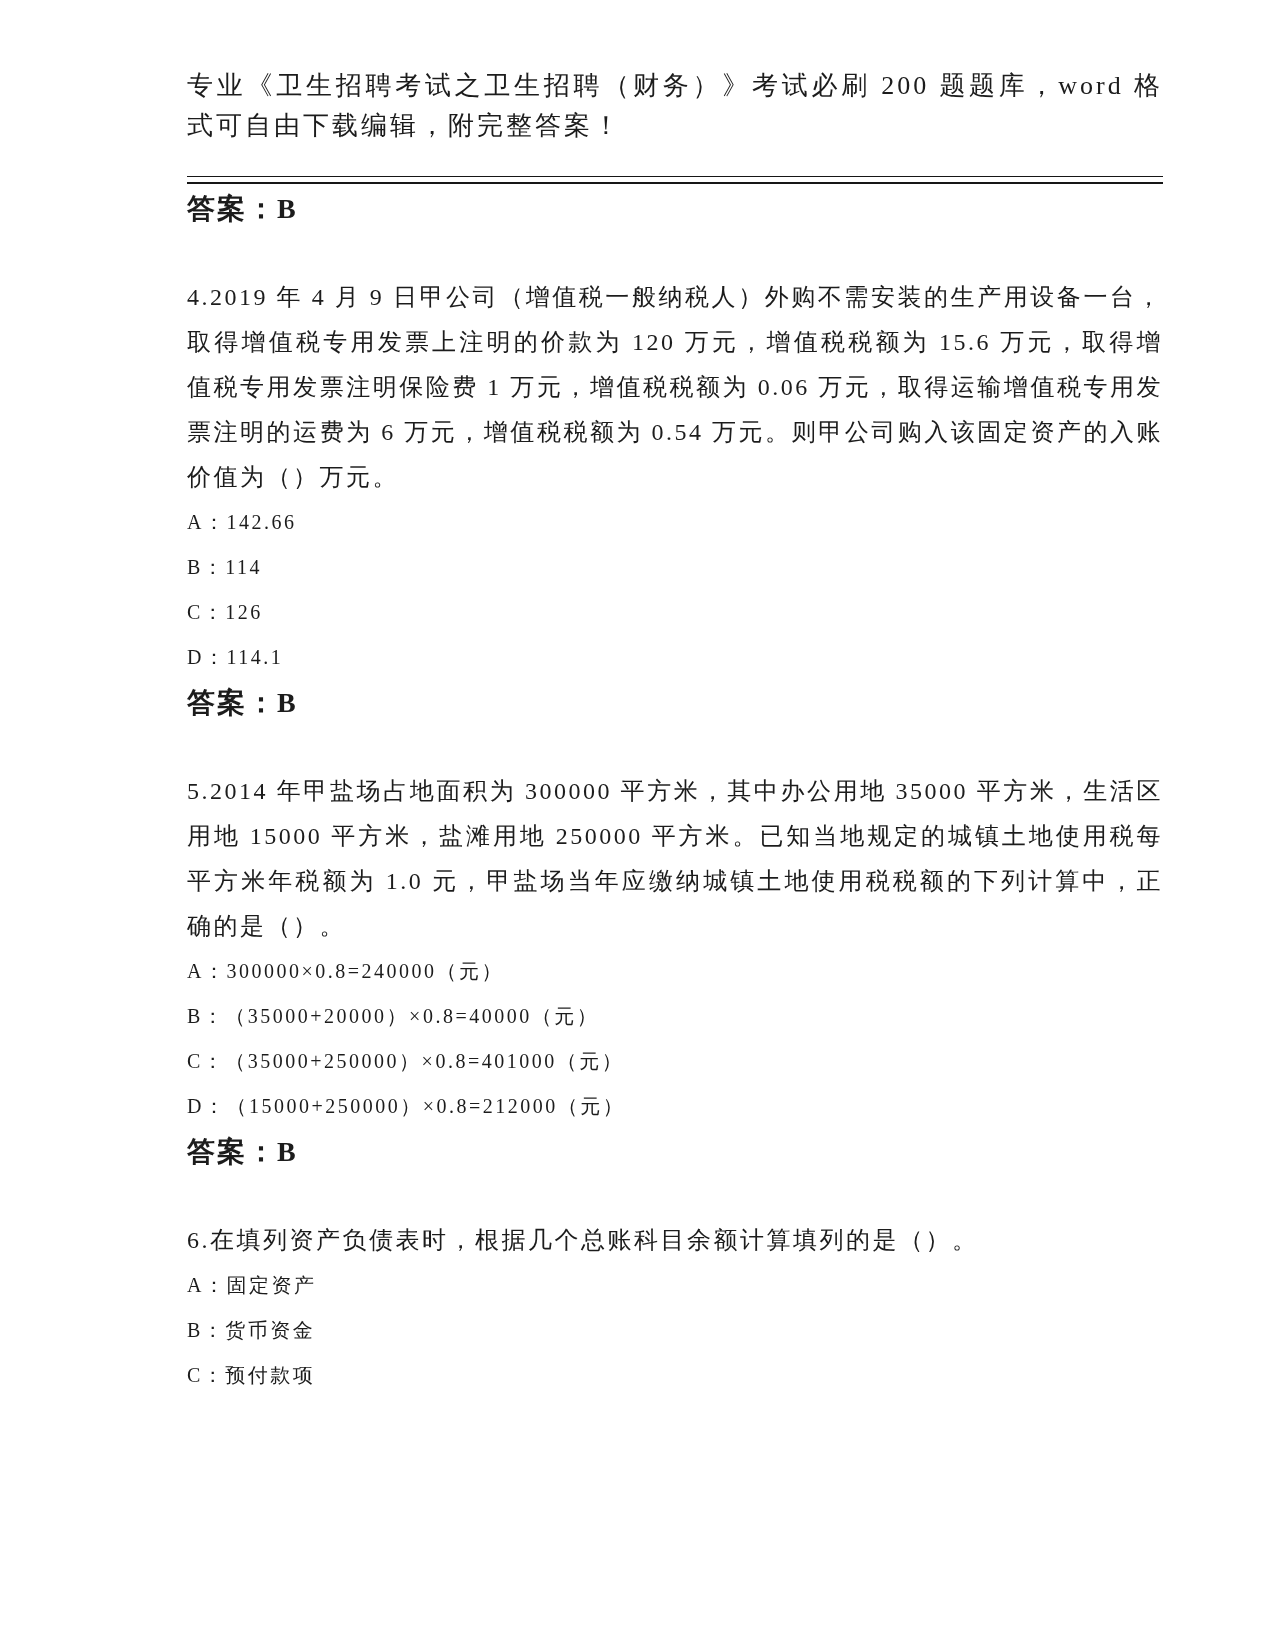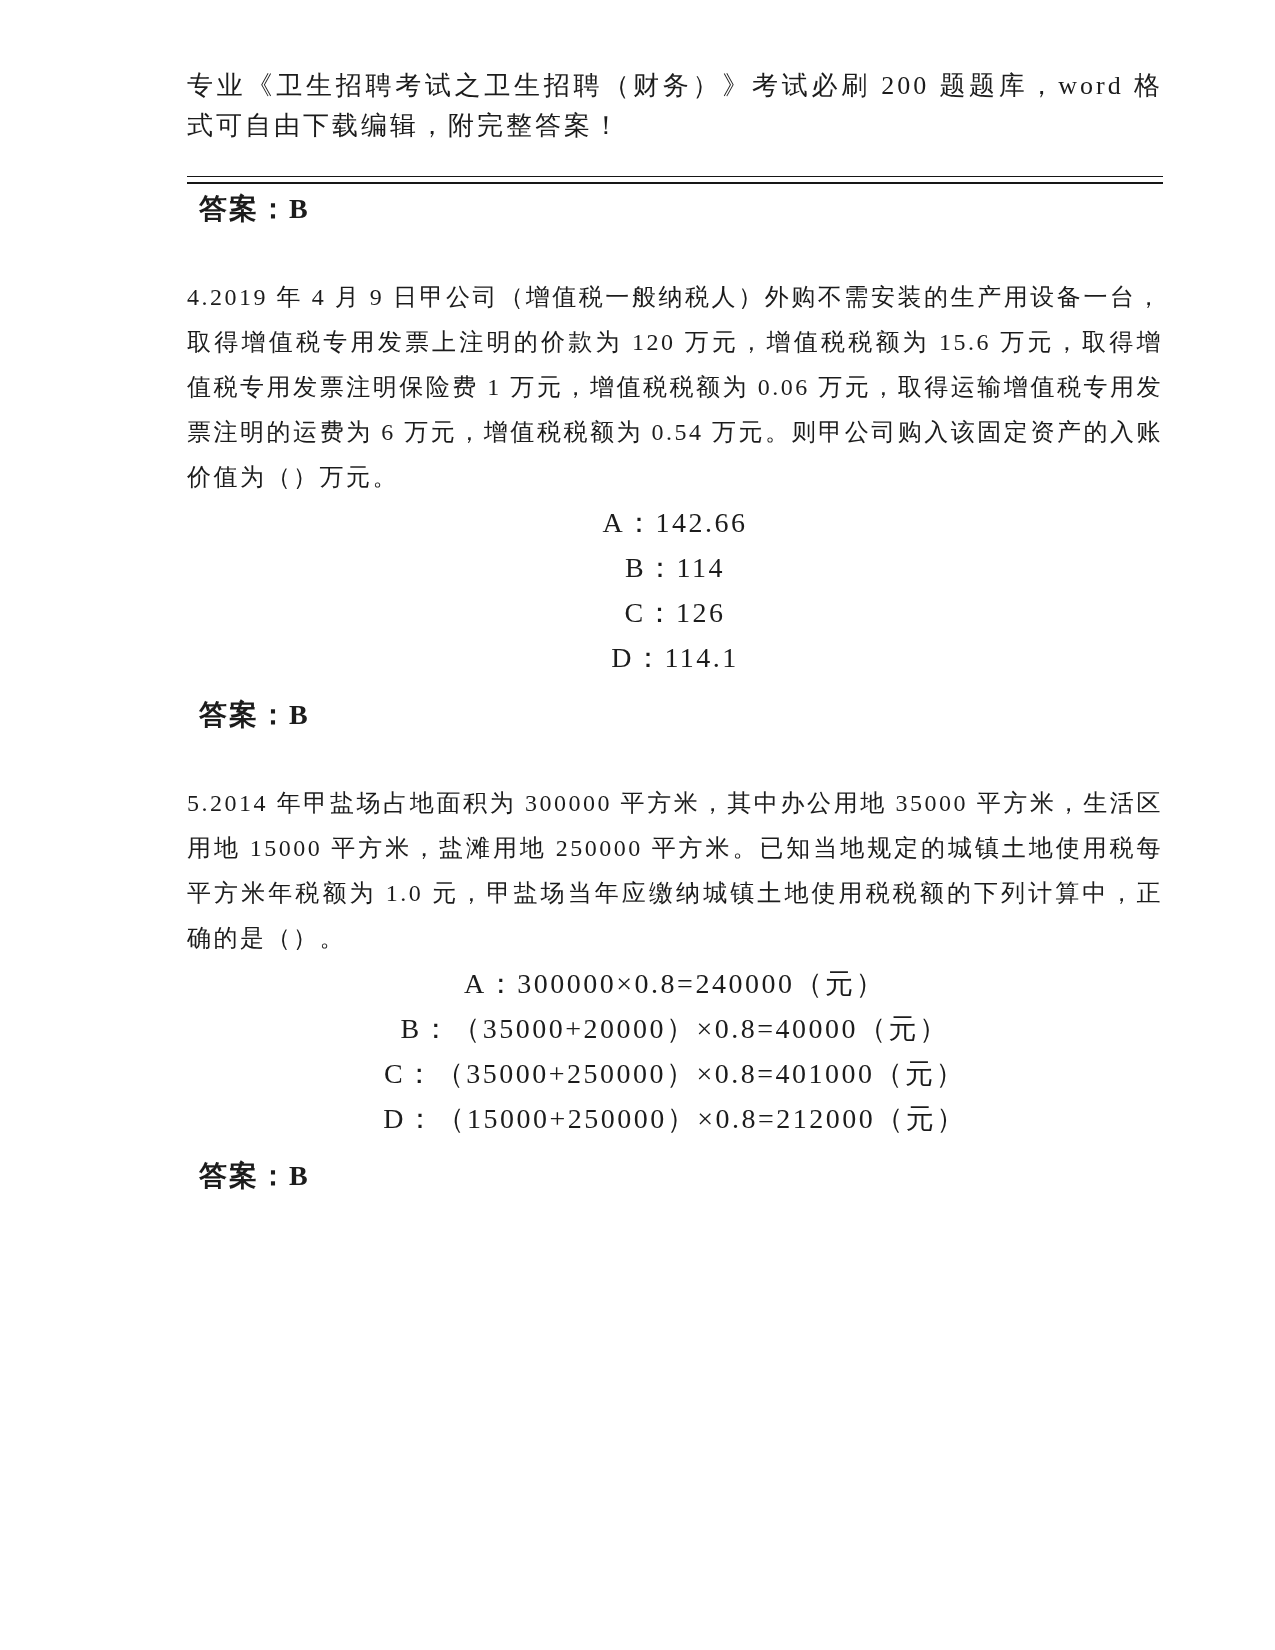--- a/index.html
+++ b/index.html
@@ -26,21 +26,21 @@
     text-align: justify;
     text-justify: inter-character;
   }
   .double-rule {
     margin-top: 30px;
     height: 5px;
     border-top: 1.5px solid #161616;
     border-bottom: 2.5px solid #161616;
   }
   .answer {
-    margin: 12px;
+    margin: 0;
     font-weight: 700;
     font-size: 28px;
     line-height: 45px;
     letter-spacing: 2px;
   }
   .answer.after-rule {
     margin-top: 2px;
   }
   .question {
     margin-top: 44px;
@@ -49,24 +49,23 @@
     margin: 0;
     font-size: 24px;
     line-height: 45px;
     letter-spacing: 2.5px;
     text-align: justify;
     text-justify: inter-character;
     line-break: loose;
   }
   .option {
     margin: 0;
-    font-size: 28px;
+    font-size: 20px;
     line-height: 45px;
     letter-spacing: 2.5px;
-    text-align: center;
   }
 </style>
 </head>
 <body>
 
 <main class="page">
 
   <p class="doc-header">专业《卫生招聘考试之卫生招聘（财务）》考试必刷 200 题题库，word 格式可自由下载编辑，附完整答案！</p>
 
   <div class="double-rule"></div>
@@ -84,14 +83,20 @@
 
   <section class="question">
     <p class="stem">5.2014 年甲盐场占地面积为 300000 平方米，其中办公用地 35000 平方米，生活区用地 15000 平方米，盐滩用地 250000 平方米。已知当地规定的城镇土地使用税每平方米年税额为 1.0 元，甲盐场当年应缴纳城镇土地使用税税额的下列计算中，正确的是（）。</p>
     <p class="option">A：300000×0.8=240000（元）</p>
     <p class="option">B：（35000+20000）×0.8=40000（元）</p>
     <p class="option">C：（35000+250000）×0.8=401000（元）</p>
     <p class="option">D：（15000+250000）×0.8=212000（元）</p>
     <p class="answer">答案：B</p>
   </section>
 
+  <section class="question">
+    <p class="stem">6.在填列资产负债表时，根据几个总账科目余额计算填列的是（）。</p>
+    <p class="option">A：固定资产</p>
+    <p class="option">B：货币资金</p>
+    <p class="option">C：预付款项</p>
+  </section>
 
 </main>
 
 </body></html>

